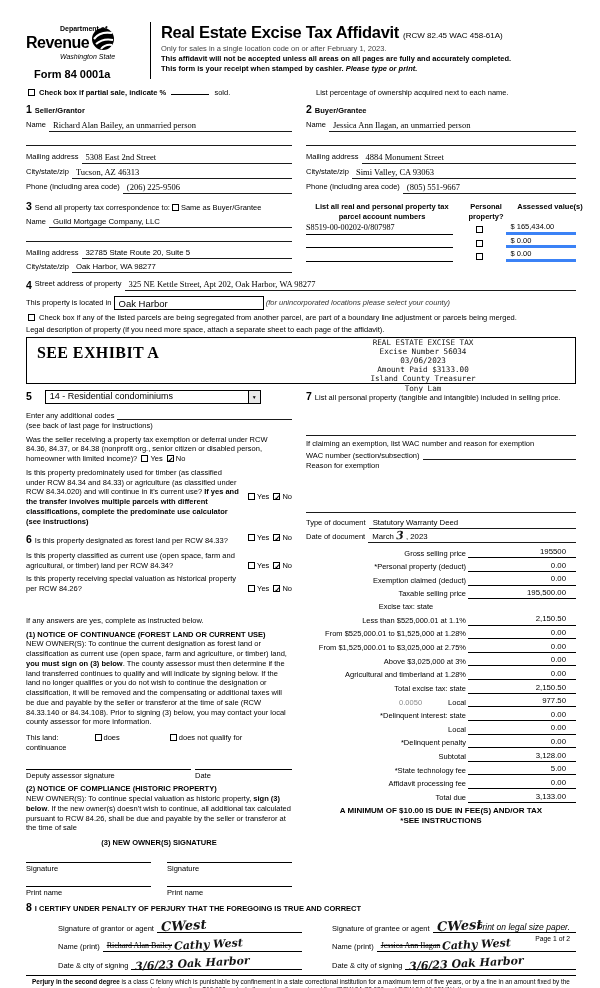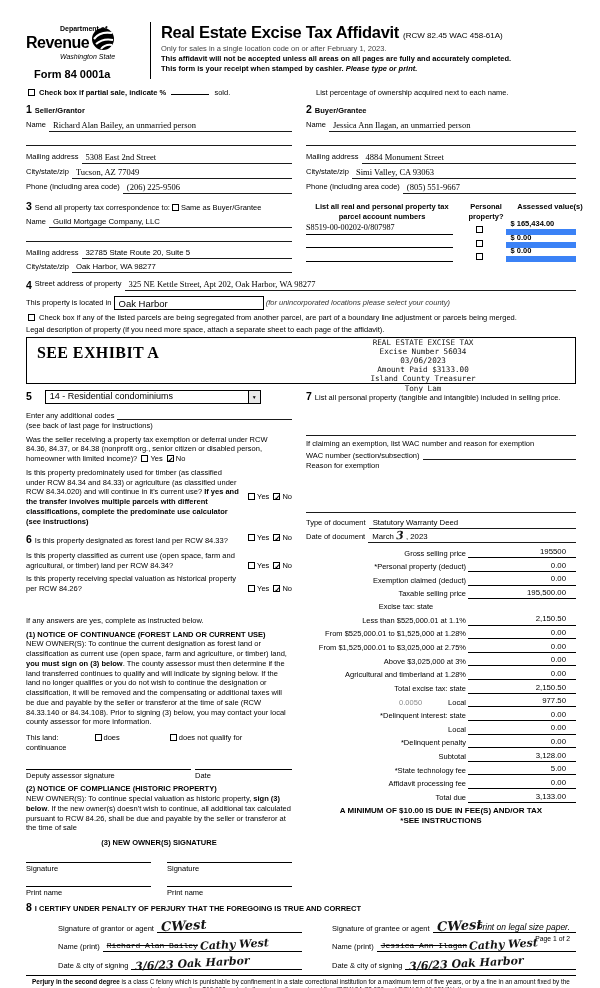--- a/index.html
+++ b/index.html
@@ -50,21 +50,21 @@
   .pct-line { display:inline-block; width:38px; border-bottom:1px solid #000; margin:0 3px; }
   
   .ptable-head { display:flex; font-weight:bold; text-align:center; margin-top:2px; }
   .pc1 { width:152px; flex:none; }
   .pc2 { width:56px; flex:none; }
   .pc3 { width:72px; flex:none; }
   .prow { display:flex; align-items:flex-end; height:13.5px; }
   .prow .cell1 { width:152px; border-bottom:1px solid #000;
                  font-family:"Liberation Serif", serif; font-size:8.2px; }
   .prow .cell2 { width:56px; text-align:center; }
-  .prow .cell3 { width:72px; border-bottom:6px solid #3b82f6; padding-left:4px;font-weight:bold; }
+  .prow .cell3 { width:72px; border-bottom:3px solid #3b82f6; padding-left:4px; }
   
   .county-box { display:inline-block; border:1.2px solid #000; width:150px; height:14px;
                 font-size:9.5px; padding:1px 4px; vertical-align:middle; }
   .exhibit-box { border:1.3px solid #000; height:47px; position:relative; margin-top:2px; }
   .exhibit-text { position:absolute; left:10px; top:5px; font-family:"Liberation Serif", serif;
                   font-weight:bold; font-size:16px; letter-spacing:0.4px; }
   .stamp { position:absolute; left:250px; right:6px; top:0px; text-align:center;
            font-family:"DejaVu Sans Mono", monospace; font-size:7.6px; line-height:1.2;
            color:#101010; }
   
@@ -92,21 +92,21 @@
                padding-right:10px; font-size:7.8px; }
   .excise-h { text-align:center; margin-top:3px; padding-right:70px; }
   .rate-gray { color:#8a8a8a; margin-right:26px; }
   .minimum { font-weight:bold; text-align:center; font-size:8px; margin-top:3px; }
   
   .hw { font-family:"DejaVu Serif", serif; font-style:italic; font-weight:bold;
         display:inline-block; transform:rotate(-3deg); color:#151515; }
   .hw-sig { font-size:13px; line-height:0.5; }
   .hw-name { font-size:11px; line-height:0.5; }
   .hw-date { font-size:11px; line-height:0.5; }
-  .strike { text-decoration:line-through; font-family:Liberation Mono, monospace; font-size:8px; }
+  .strike { text-decoration:line-through; font-family:Liberation Serif, serif; font-size:8px; }
   
   .cert-cols { display:flex; gap:30px; padding-left:32px; }
   .cert-cols > div { flex:1; min-width:0; }
   .crow { display:flex; align-items:flex-end; margin-top:7.5px; }
   .cline { flex:1; border-bottom:1px solid #000; white-space:nowrap; padding-left:4px; }
   
   .perjury { border-top:1.2px solid #000; margin-top:5px; padding-top:2px;
              font-size:6.4px; text-align:center; line-height:1.25; }
   .altformat { margin-top:4px; font-size:8.4px; font-weight:bold; text-align:center; line-height:1.2; }
   .print-note { position:absolute; right:30px; top:922px; text-align:right; }
@@ -164,21 +164,21 @@
           <span class="flabel">Name</span>
           <span class="fline"><span class="serifval">Richard Alan Bailey, an unmarried person</span></span>
         </div>
       <div class="blankline"></div>
       <div class="frow" style="margin-top:6px;">
           <span class="flabel">Mailing address</span>
           <span class="fline"><span class="serifval">5308 East 2nd Street</span></span>
         </div>
       <div class="frow">
           <span class="flabel">City/state/zip</span>
-          <span class="fline"><span class="serifval">Tucson, AZ 77049</span></span>
+          <span class="fline"><span class="serifval">Tucson, AZ 46313</span></span>
         </div>
       <div class="frow">
           <span class="flabel">Phone (including area code)</span>
           <span class="fline"><span class="serifval">(206) 225-9506</span></span>
         </div>
     </div>
     <div class="col-r">
       <div><span class="secnum">2</span><span class="sectitle">Buyer/Grantee</span></div>
       <div class="frow">
           <span class="flabel">Name</span>

